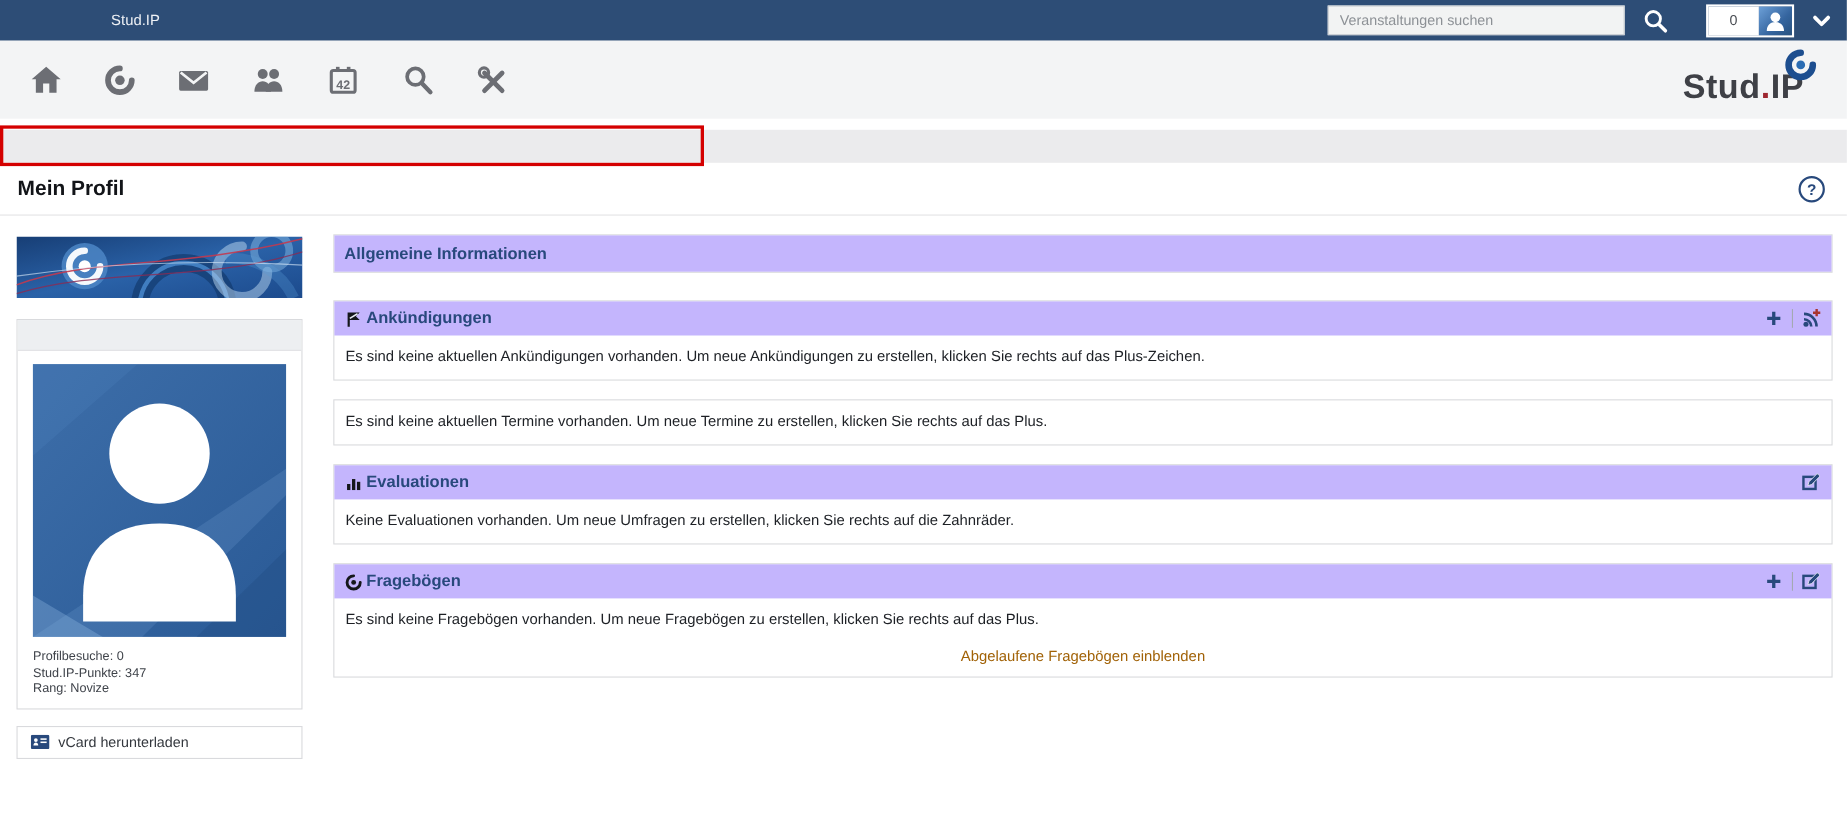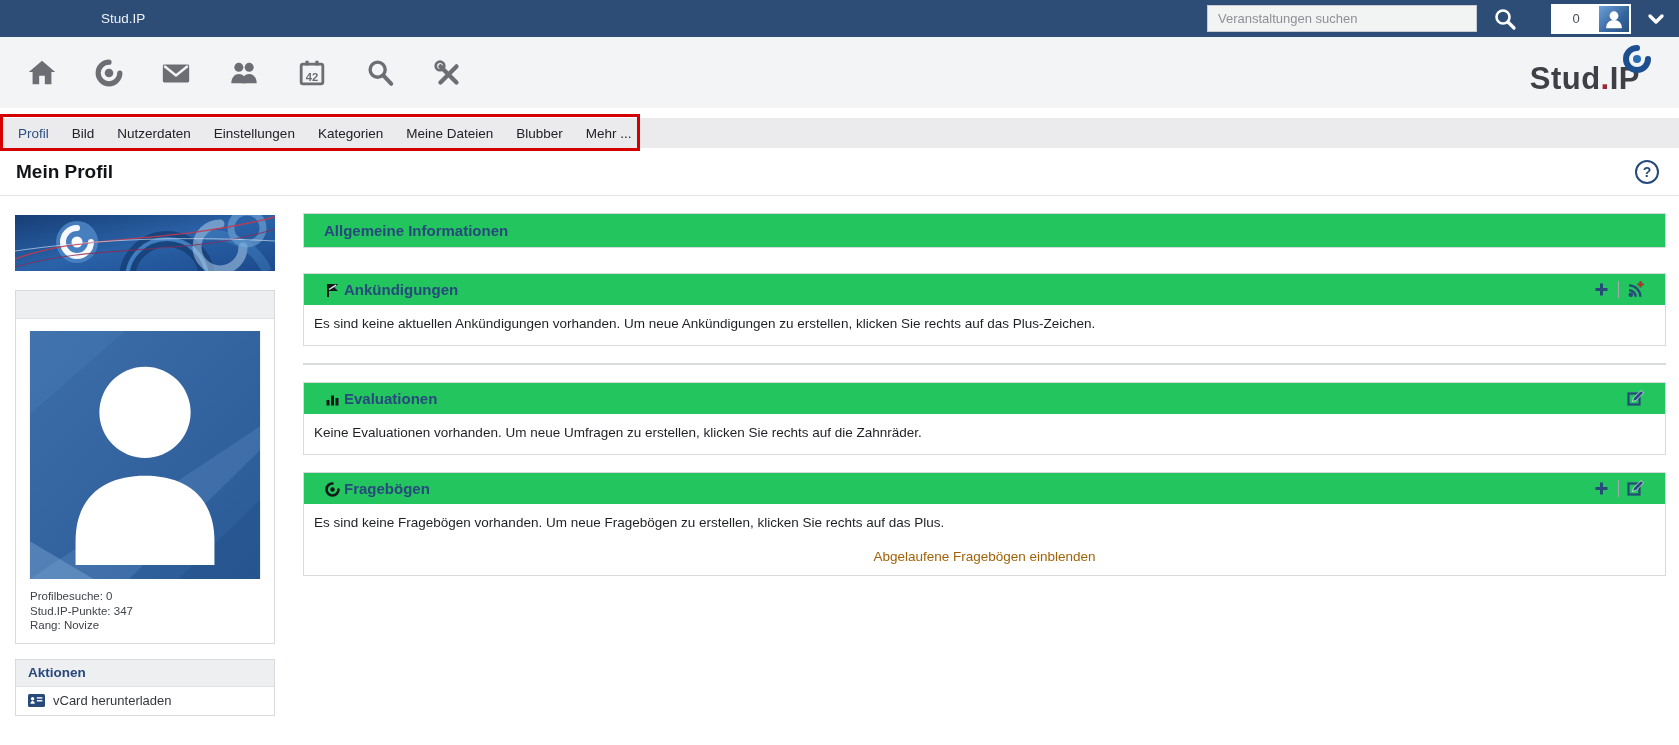--- a/index.html
+++ b/index.html
@@ -57,21 +57,21 @@
   .stats { padding:2px 14px 10px; font-size:11.5px; color:#3f434a; line-height:14.5px; }
   .actions-box { border:1px solid #d9dadd; margin-top:15px; background:#fff; }
   .actions-head { height:27px; background:#edeff1; display:flex; align-items:center; padding:0 12px;
     color:#28497c; font-weight:bold; font-size:13.5px; border-bottom:1px solid #e1e2e5; }
   .action-row { display:flex; align-items:center; gap:8px; padding:6px 12px 7px; font-size:13px;
     color:#33373d; cursor:pointer; }
 
   .main-col { flex:1; min-width:0; }
   .section { border:1px solid #d9dadd; background:#fff; margin-bottom:17px; }
   .section.info { margin-bottom:25px; }
-  .sec-head { height:31px; background:#22c55e; display:flex; align-items:center; padding:0 20px; }
+  .sec-head { height:31px; background:#c4b5fd; display:flex; align-items:center; padding:0 9px; }
   .sec-head.tall { height:33px; }
   .sec-title { color:#28497c; font-weight:bold; font-size:15px; display:flex; align-items:center; gap:3px; }
   .sec-title .sec-ic { display:flex; position:relative; top:1px; }
   .sec-actions { margin-left:auto; display:flex; align-items:center; gap:7px; }
   .icon-btn { background:none; border:none; padding:0; cursor:pointer; display:flex; }
   .icon-sep { width:1px; height:17px; background:#a3a9b1; }
   .sec-body { padding:11px 10px 14px; font-size:13.5px; color:#1d2025; }
   .sec-body-info { padding:14px 10px 13px; font-size:13.5px; color:#1d2025; }
   .fld-label { font-weight:bold; color:#16181c; }
   .redacted { width:113px; height:17px; background:#dcdcdc; margin:5px 0 10px 27px; }
@@ -166,30 +166,20 @@
         <path d="M15 4 A11 11 0 1 0 26 15" fill="none" stroke="#1d4e8f" stroke-width="6" stroke-linecap="round"></path>
         <circle cx="15" cy="15" r="4" fill="#2a6cb3"></circle>
       </svg>
     </div>
   </div>
 
   <div class="bar-gap"></div>
 
   <nav class="tabstrip">
     <div class="annotation-box"></div>
-    <div class="tabs">
-      <span class="tab active">Profil</span>
-      <span class="tab">Bild</span>
-      <span class="tab">Nutzerdaten</span>
-      <span class="tab">Einstellungen</span>
-      <span class="tab">Kategorien</span>
-      <span class="tab">Meine Dateien</span>
-      <span class="tab">Blubber</span>
-      <span class="tab">Mehr ...</span>
-    </div>
   </nav>
 
   <div class="page-head">
     <h1 class="page-title">Mein Profil</h1>
     <button class="help-btn">
       <svg width="26" height="26" viewBox="0 0 26 26">
         <circle cx="13" cy="13" r="11" fill="none" stroke="#28497c" stroke-width="2"></circle>
         <text x="13" y="18" font-size="14" font-weight="bold" text-anchor="middle" fill="#28497c">?</text>
       </svg>
     </button>
@@ -240,21 +230,20 @@
           </svg>
         </div>
         <div class="stats">
           <div>Profilbesuche: 0</div>
           <div>Stud.IP-Punkte: 347</div>
           <div>Rang: Novize</div>
         </div>
       </div>
 
       <div class="actions-box">
-        <div class="actions-head">Aktionen</div>
         <div class="action-row">
           <svg width="17" height="13" viewBox="0 0 17 13">
             <rect width="17" height="13" rx="1.5" fill="#28497c"></rect>
             <circle cx="4.6" cy="4.8" r="1.7" fill="#fff"></circle>
             <path d="M2.4 9.8c0-1.9 1.1-2.9 2.2-2.9s2.2 1 2.2 2.9z" fill="#fff"></path>
             <rect x="8.8" y="3.2" width="5.6" height="1.4" fill="#fff"></rect>
             <rect x="8.8" y="6.1" width="5.6" height="1.4" fill="#fff"></rect>
           </svg>
           <span>vCard herunterladen</span>
         </div>
@@ -294,20 +283,21 @@
                 <path d="M3 5.4a11.4 11.4 0 0 1 11.4 11.4" stroke="#28497c" stroke-width="2.4" fill="none"></path>
                 <path d="M13.4 1h2.2v2.2h2.2v2.2h-2.2v2.2h-2.2V5.4h-2.2V3.2h2.2z" fill="#a8352f"></path>
               </svg>
             </button>
           </span>
         </div>
         <div class="sec-body">Es sind keine aktuellen Ankündigungen vorhanden. Um neue Ankündigungen zu erstellen, klicken Sie rechts auf das Plus-Zeichen.</div>
       </section>
 
       <section class="section">
+        <div class="sec-body">Es sind keine aktuellen Termine vorhanden. Um neue Termine zu erstellen, klicken Sie rechts auf das Plus.</div>
       </section>
 
       <section class="section">
         <div class="sec-head">
           <span class="sec-title">
             <span class="sec-ic">
               <svg width="17" height="17" viewBox="0 0 17 17" fill="#15171b">
                 <rect x="2.5" y="9" width="3" height="5.5"></rect>
                 <rect x="7" y="4.5" width="3" height="10"></rect>
                 <rect x="11.5" y="7" width="3" height="7.5"></rect>

